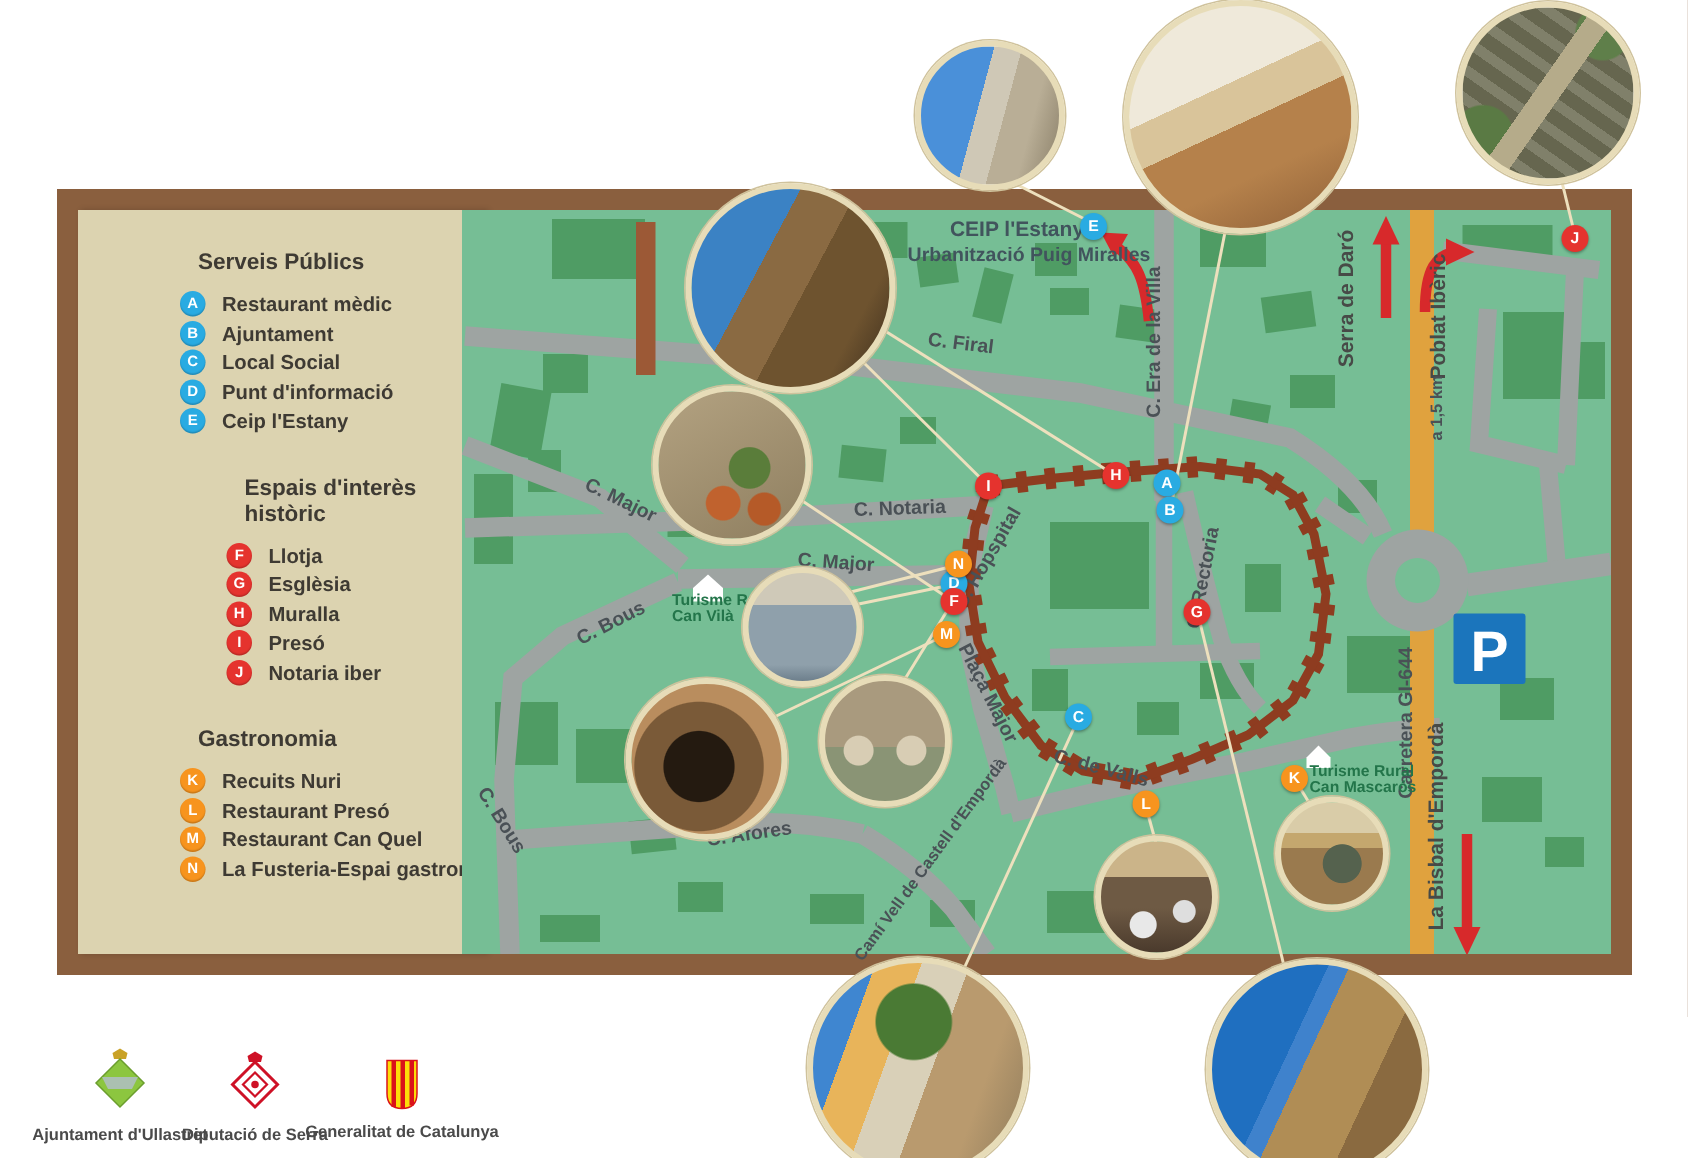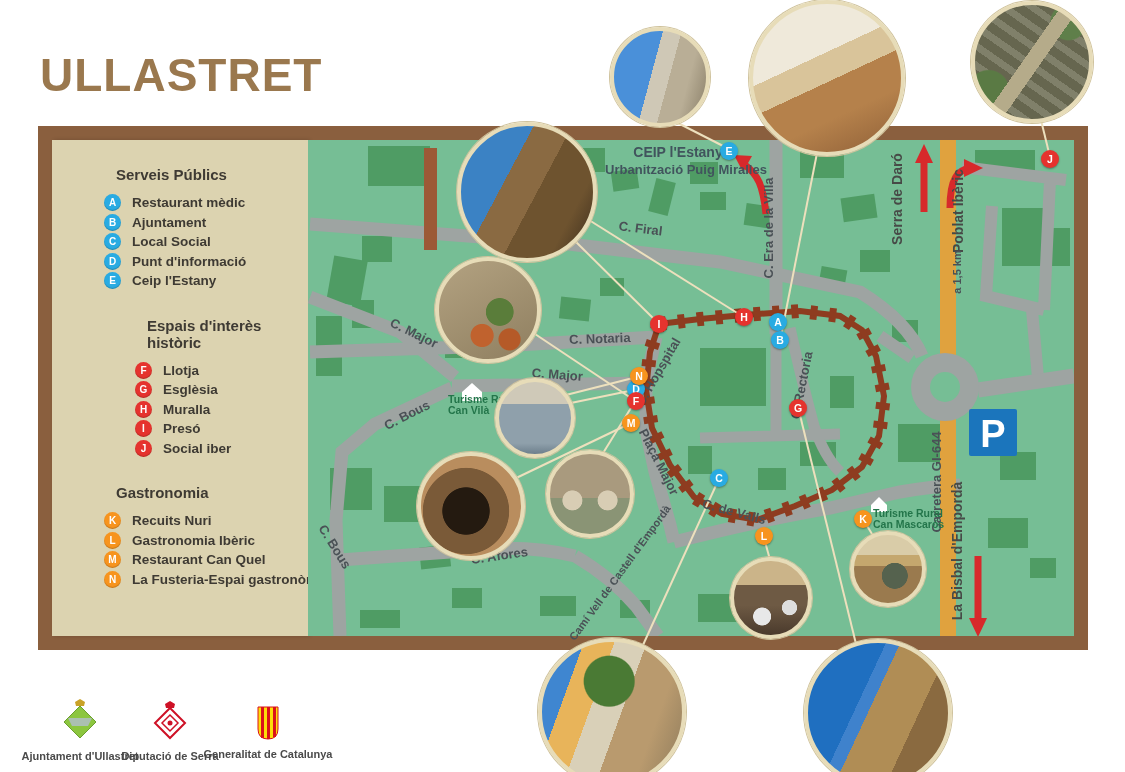--- a/index.html
+++ b/index.html
@@ -6,21 +6,21 @@
   .stage{position:relative;width:1125px;height:772px;background:#fff;overflow:hidden;
          font-family:"Liberation Sans",sans-serif;}
   
   .title{position:absolute;left:40px;top:48px;margin:0;font-size:46px;font-weight:bold;
          letter-spacing:1px;color:#9A784E;z-index:2;}
   
   .frame{position:absolute;left:38px;top:126px;width:1050px;height:524px;
          background:#8A5F3E;z-index:5;}
   
   .legend{position:absolute;left:14px;top:14px;width:256px;height:496px;background:#DCD3B0;
-          box-shadow:2px 0 4px rgba(0,0,0,.18);color:#3E3A33;}
+          box-shadow:2px 0 4px rgba(0,0,0,.18);color:#3E3A33;padding-left:16px;}
   .leg-title{margin:0 0 10px 64px;font-size:15px;font-weight:bold;}
   .leg-sec1{padding-top:26px;}
   .leg-sec2{padding-top:26px;margin-left:31px;}
   .leg-sec3{padding-top:26px;}
   .leg-items{margin-left:52px;}
   .leg-row{display:flex;align-items:center;gap:11px;height:19.5px;}
   .badge{display:inline-block;width:17px;height:17px;border-radius:50%;color:#fff;
          font-size:10px;font-weight:bold;text-align:center;line-height:17px;flex:0 0 17px;
          box-shadow:inset 0 -1px 1px rgba(0,0,0,.2);}
   .leg-label{font-size:13.5px;font-weight:bold;white-space:nowrap;}
@@ -84,21 +84,20 @@
   .logo-label{font-size:11px;font-weight:bold;color:#4A4A4A;margin-top:4px;white-space:nowrap;}
   #lg1{left:20px;top:698px;width:120px;}
   #lg2{left:110px;top:700px;width:120px;}
   #lg3{left:178px;top:706px;width:180px;}
 </style>
 </head>
 <body>
 
 <div class="stage">
 
-  <h1 class="title">ULLASTRET</h1>
 
   <div class="frame">
     <div class="legend">
       <div class="leg-sec1">
         <h2 class="leg-title">Serveis Públics</h2>
         <div class="leg-items">
             <div class="leg-row">
               <span class="badge" style="background: rgb(41, 171, 226);">A</span>
               <span class="leg-label">Restaurant mèdic</span>
             </div>
@@ -134,34 +133,34 @@
             <div class="leg-row">
               <span class="badge" style="background: rgb(229, 51, 46);">H</span>
               <span class="leg-label">Muralla</span>
             </div>
             <div class="leg-row">
               <span class="badge" style="background: rgb(229, 51, 46);">I</span>
               <span class="leg-label">Presó</span>
             </div>
             <div class="leg-row">
               <span class="badge" style="background: rgb(229, 51, 46);">J</span>
-              <span class="leg-label">Social iber</span>
+              <span class="leg-label">Notaria iber</span>
             </div>
           </div>
       </div>
       <div class="leg-sec3">
         <h2 class="leg-title">Gastronomia</h2>
         <div class="leg-items">
             <div class="leg-row">
               <span class="badge" style="background: rgb(247, 148, 30);">K</span>
               <span class="leg-label">Recuits Nuri</span>
             </div>
             <div class="leg-row">
               <span class="badge" style="background: rgb(247, 148, 30);">L</span>
-              <span class="leg-label">Gastronomia Ibèric</span>
+              <span class="leg-label">Restaurant Presó</span>
             </div>
             <div class="leg-row">
               <span class="badge" style="background: rgb(247, 148, 30);">M</span>
               <span class="leg-label">Restaurant Can Quel</span>
             </div>
             <div class="leg-row">
               <span class="badge" style="background: rgb(247, 148, 30);">N</span>
               <span class="leg-label">La Fusteria-Espai gastronòmic</span>
             </div>
           </div>

